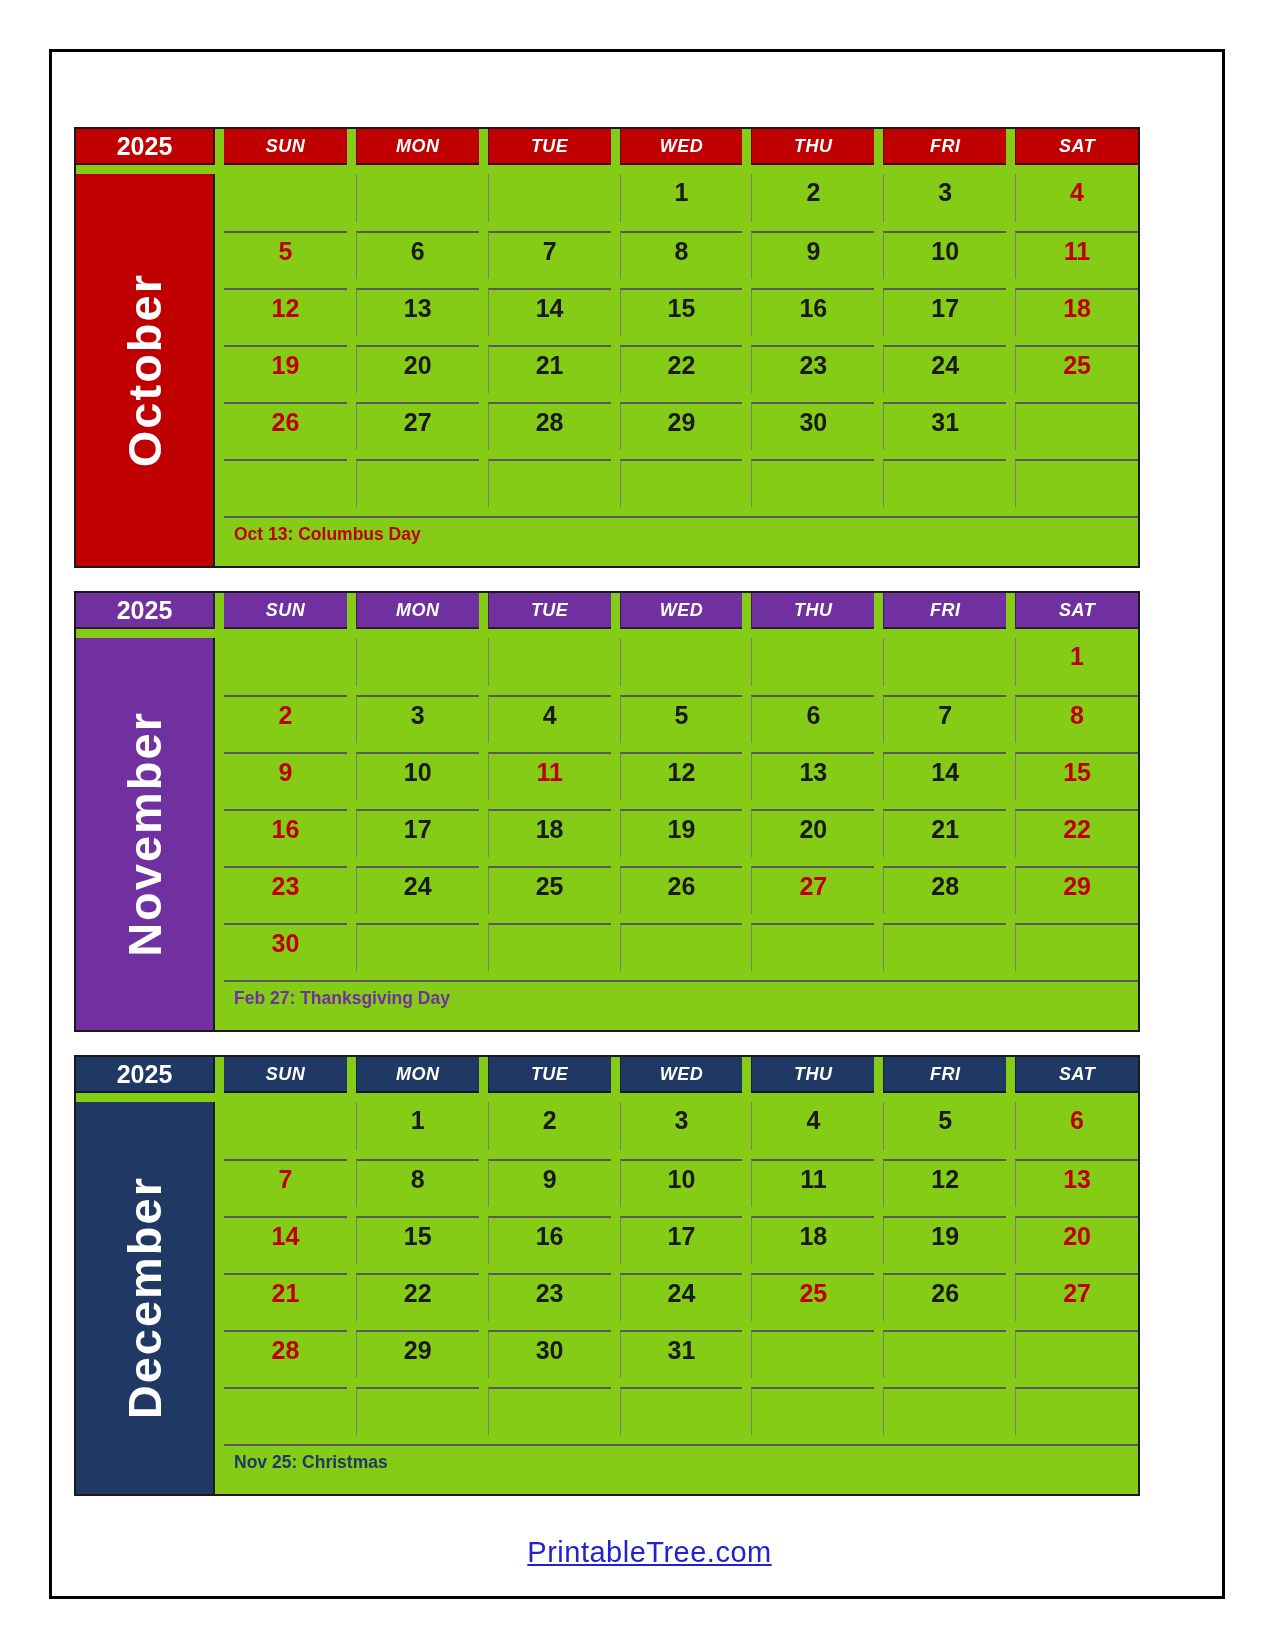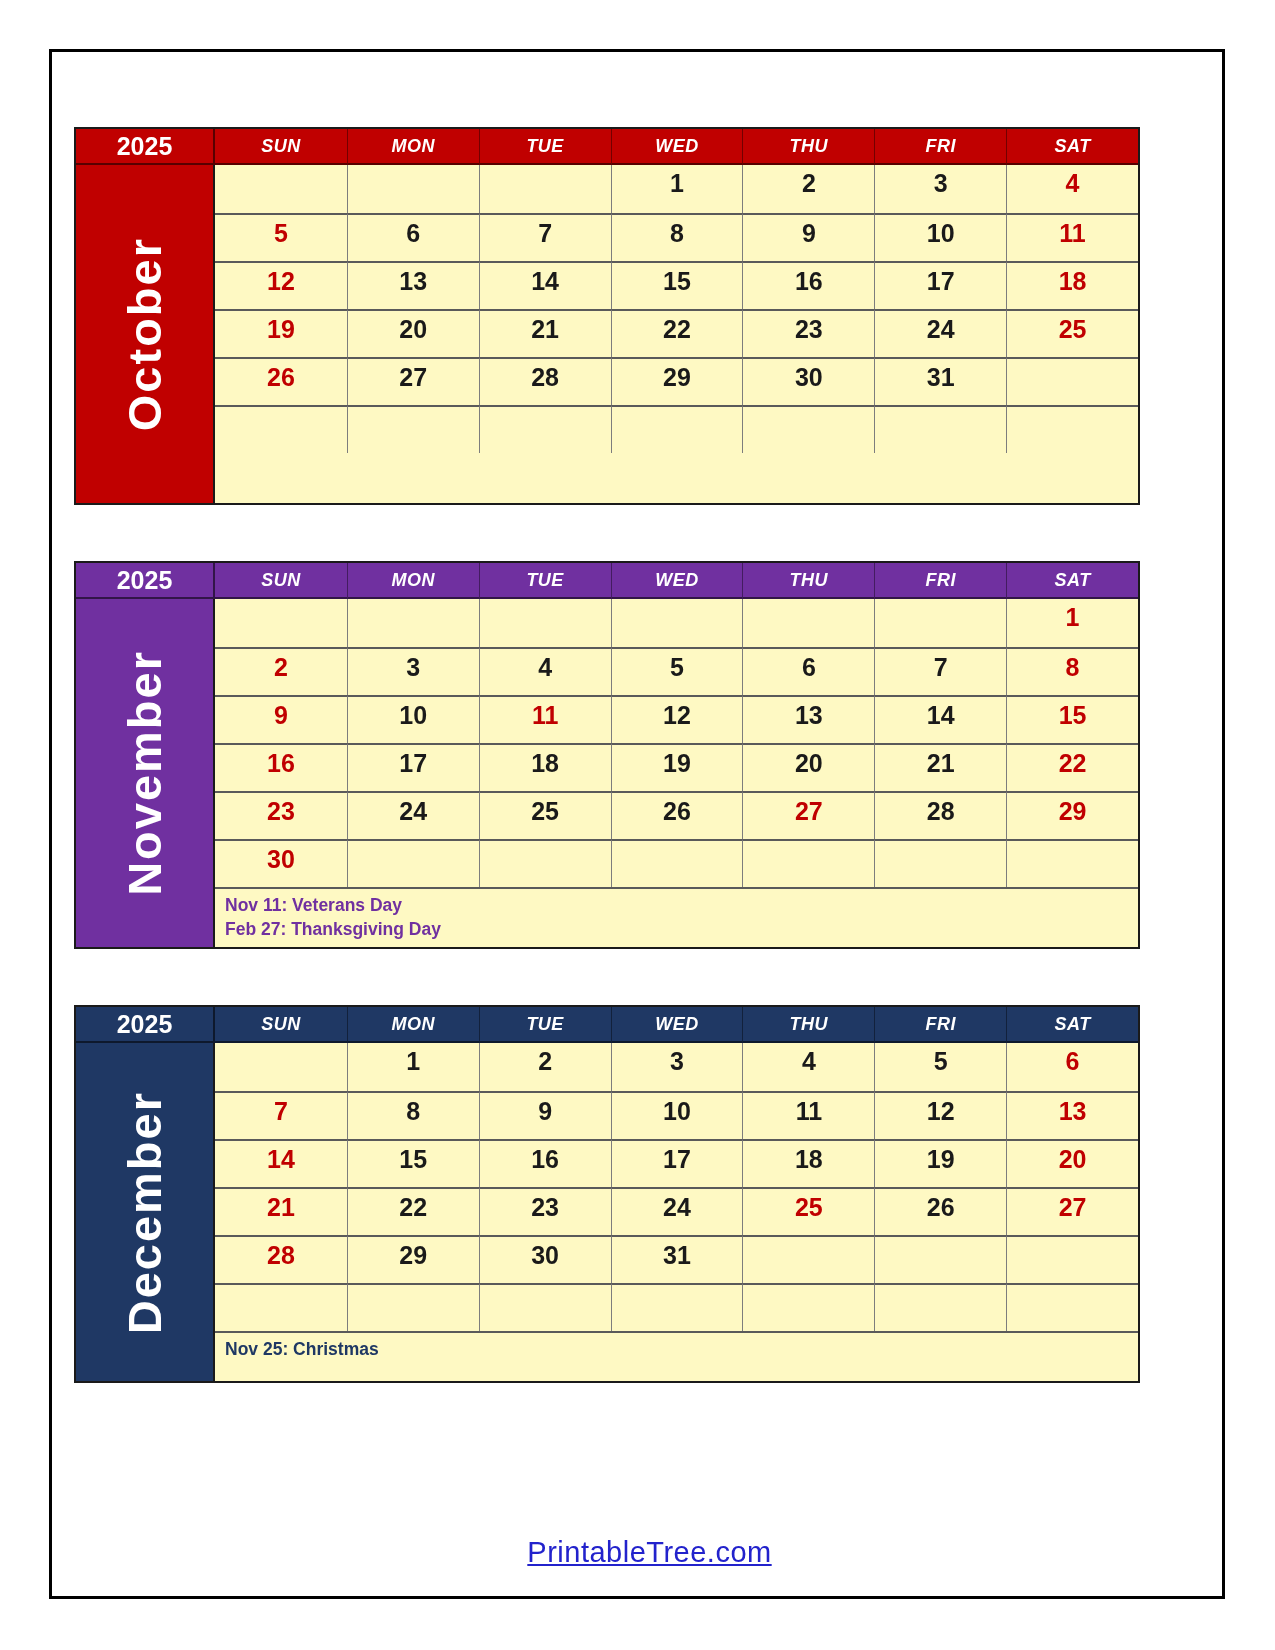--- a/index.html
+++ b/index.html
@@ -21,22 +21,23 @@
   }
   .months {
     position: absolute; left: 74px; top: 127px;
     width: 1066px;
   }
   .month {
     display: grid;
     grid-template-columns: 139px repeat(7, 1fr);
     grid-template-rows: 36px repeat(6, 48px) minmax(50px, auto);
     border: 2px solid #1a1a1a;
-    margin-bottom: 56px;
-    background: #fef9c3;
+    margin-bottom: 23px;
+    background: #84cc16;
+    gap: 9px;
   }
   .cell { overflow: hidden; }
   .yearcell {
     background: var(--theme);
     color: #ffffff;
     font-weight: bold;
     font-size: 25px;
     display: flex; align-items: center; justify-content: center;
     border-right: 2px solid rgba(0,0,0,0.55);
     border-bottom: 2px solid rgba(0,0,0,0.55);
@@ -161,20 +162,23 @@
         <div class="cell daycell">30</div>
         <div class="cell daycell">31</div>
         <div class="cell daycell"></div>
         <div class="cell daycell c1"></div>
         <div class="cell daycell"></div>
         <div class="cell daycell"></div>
         <div class="cell daycell"></div>
         <div class="cell daycell"></div>
         <div class="cell daycell"></div>
         <div class="cell daycell"></div>
+        <div class="cell holidays">
+          <div class="holiday-line">Oct 13: Columbus Day</div>
+        </div>
   </section>
 
   <section class="month" style="--theme: #7030A0; --red: #C00000; --ink: #1A1A1A;">
     <div class="cell yearcell">2025</div>
 
     <div class="cell dayhead">SUN</div>
         <div class="cell dayhead">MON</div>
         <div class="cell dayhead">TUE</div>
         <div class="cell dayhead">WED</div>
         <div class="cell dayhead">THU</div>
@@ -220,21 +224,20 @@
         <div class="cell daycell">28</div>
         <div class="cell daycell red">29</div>
         <div class="cell daycell c1 red">30</div>
         <div class="cell daycell"></div>
         <div class="cell daycell"></div>
         <div class="cell daycell"></div>
         <div class="cell daycell"></div>
         <div class="cell daycell"></div>
         <div class="cell daycell"></div>
         <div class="cell holidays">
-          <div class="holiday-line">Nov 11: Veterans Day</div>
           <div class="holiday-line">Feb 27: Thanksgiving Day</div>
         </div>
   </section>
 
   <section class="month" style="--theme: #1F3864; --red: #C00000; --ink: #1A1A1A;">
     <div class="cell yearcell">2025</div>
 
     <div class="cell dayhead">SUN</div>
         <div class="cell dayhead">MON</div>
         <div class="cell dayhead">TUE</div>

